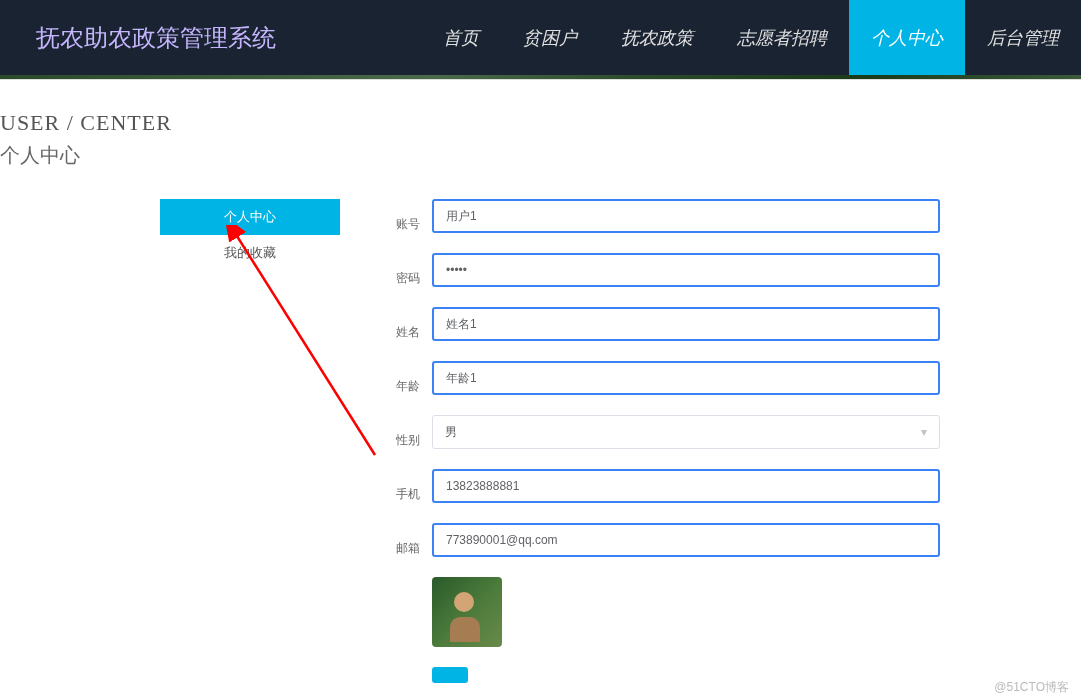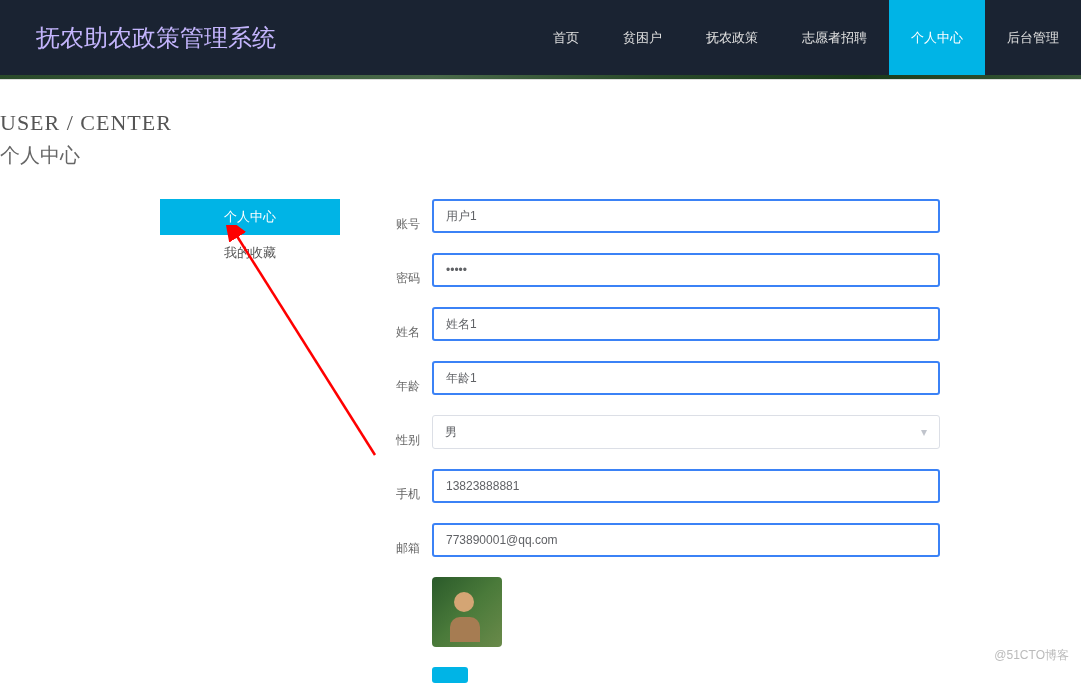--- a/index.html
+++ b/index.html
@@ -1,21 +1,21 @@
 <!DOCTYPE html>
 <html><head>
   <meta charset="utf-8">
   <style>
     * { margin: 0; padding: 0; box-sizing: border-box; }
     body { font-family: "Microsoft YaHei", Arial, sans-serif; background: #fff; width: 1081px; height: 700px; overflow: hidden; position: relative; }
     
     .topbar { background: #1a2332; height: 75px; display: flex; align-items: center; }
     .brand { color: #c4b5fd; font-size: 24px; font-weight: 500; padding: 0 36px; white-space: nowrap; }
     .nav { display: flex; height: 100%; flex: 1; justify-content: flex-end; }
-    .nav-item { color: #e0e0e0; font-size: 13px; padding: 6px 22px; display: flex; align-items: center; cursor: pointer; height: 100%; }
+    .nav-item { color: #e0e0e0; font-size: 18px; padding: 6px 22px; display: flex; align-items: center; cursor: pointer; height: 100%; font-style: italic; }
     .nav-item.active { background: #00b4e6; color: #fff; }
     
     .banner { height: 5px; background: linear-gradient(90deg, #2a4a2a 0%, #3a5a3a 20%, #4a6a4a 40%, #2a4a2a 60%, #1a3a1a 80%, #3a5a3a 100%); border-bottom: 1px solid #ddd; }
     
     .page-title { margin-top: 30px; }
     .page-title-en { font-family: Georgia, serif; font-size: 22px; color: #555; letter-spacing: 1px; }
     .page-title-cn { font-size: 20px; color: #666; margin-top: 6px; }
     
     .content { display: flex; margin-top: 30px; padding: 0 40px; }
     
@@ -32,21 +32,21 @@
     
     .avatar-row { margin-left: 52px; margin-top: 10px; }
     .avatar-thumb { width: 70px; height: 70px; border-radius: 4px; background: linear-gradient(135deg, #2a5a2a 0%, #4a7a3a 50%, #6a8a4a 100%); position: relative; overflow: hidden; }
     .avatar-thumb::before { content: ""; position: absolute; top: 15px; left: 22px; width: 20px; height: 20px; background: #d4a574; border-radius: 50%; }
     .avatar-thumb::after { content: ""; position: absolute; bottom: 5px; left: 18px; width: 30px; height: 25px; background: #a67c52; border-radius: 10px 10px 0 0; }
     
     .submit-btn { margin-left: 52px; margin-top: 20px; background: #00b4e6; color: #fff; border: none; padding: 8px 18px; font-size: 12px; border-radius: 3px; cursor: pointer; }
     
     .arrow-annotation { position: absolute; top: 225px; left: 220px; width: 180px; height: 240px; pointer-events: none; }
     
-    .watermark { position: absolute; right: 12px; bottom: 36px; font-size: 12px; color: #bbb; }
+    .watermark { position: absolute; right: 12px; bottom: 4px; font-size: 12px; color: #bbb; }
   </style>
 </head>
 <body>
 
 <div class="topbar">
   <div class="brand">抚农助农政策管理系统</div>
   <div class="nav">
     <div class="nav-item">首页</div>
     <div class="nav-item">贫困户</div>
     <div class="nav-item">抚农政策</div>

